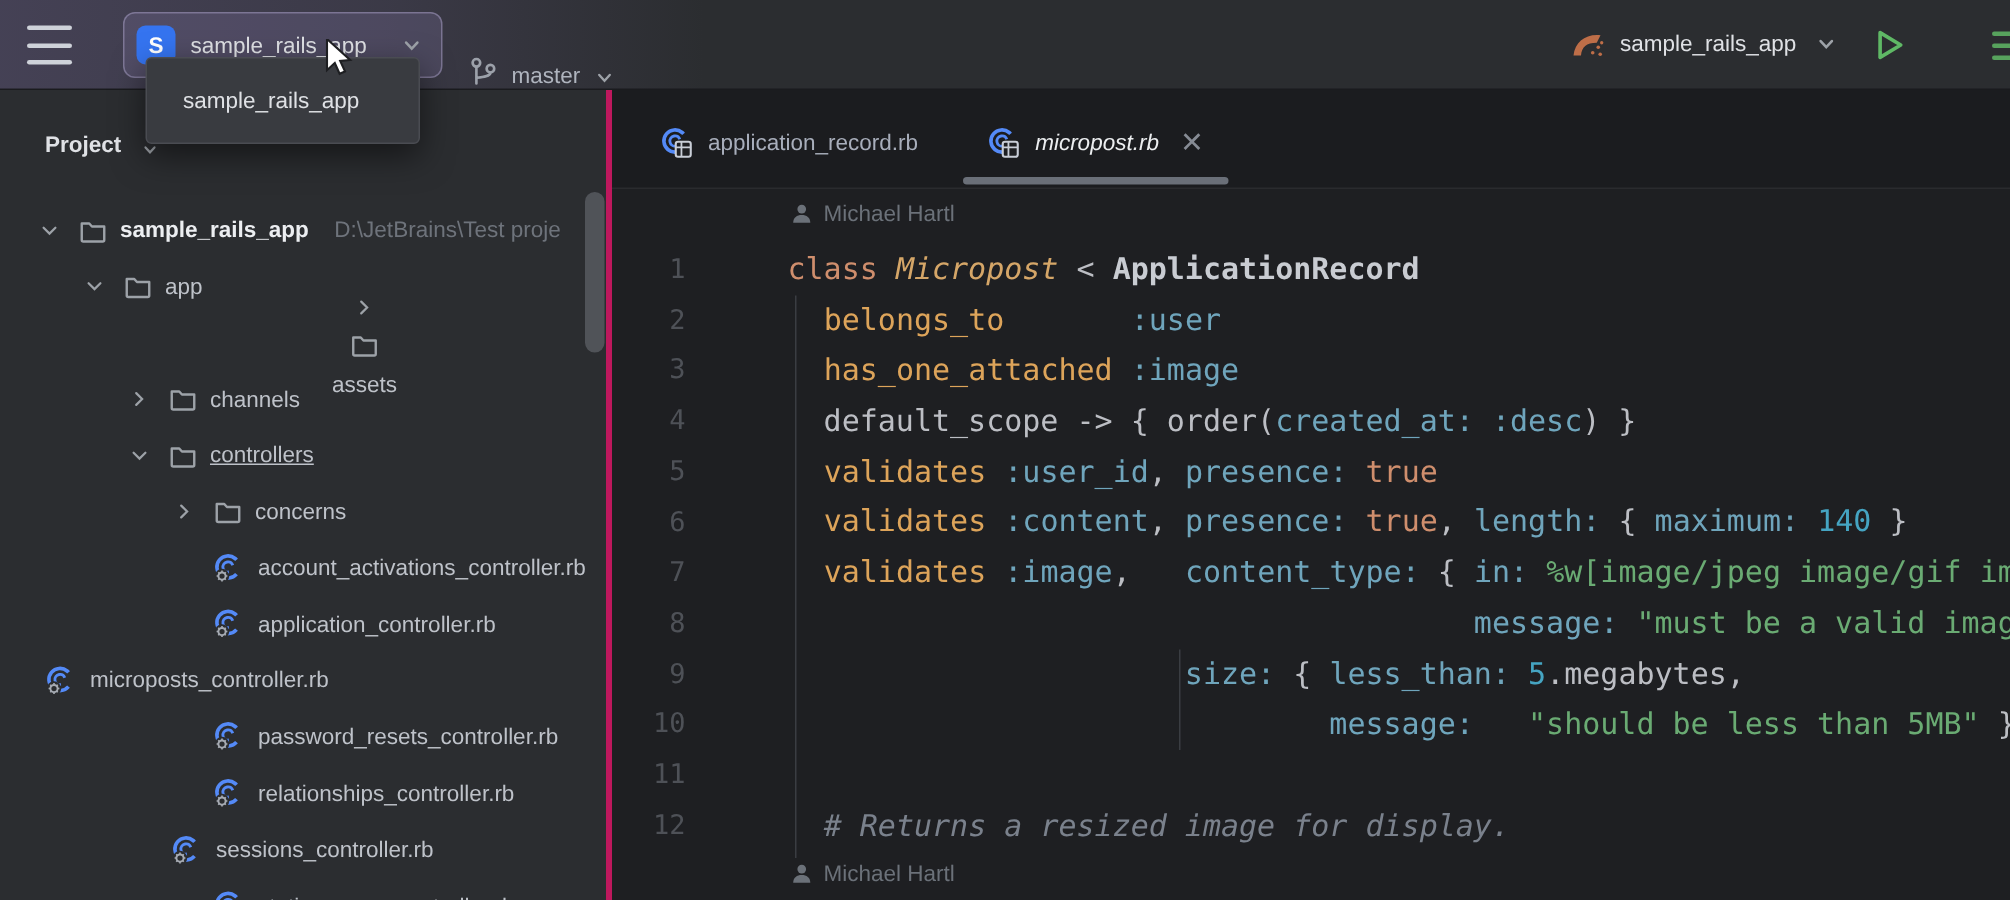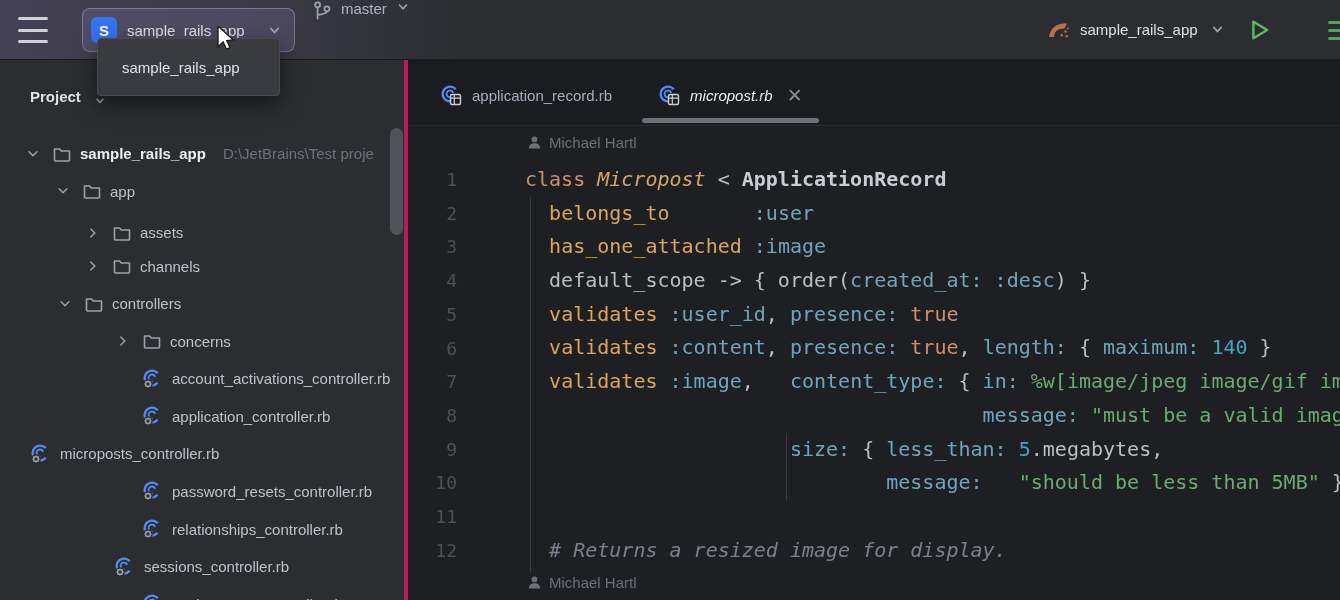--- a/index.html
+++ b/index.html
@@ -13,21 +13,21 @@
   .menu-btn{position:absolute;left:18px;top:17px;width:30px;height:26px;display:flex;flex-direction:column;justify-content:space-between;cursor:pointer;}
   .menu-btn .bar{height:3px;border-radius:2px;background:#CED2D9;}
   .proj-btn{position:absolute;left:82px;top:8px;width:213px;height:44px;border-radius:8px;box-sizing:border-box;
        background:rgba(120,109,152,.30);border:1px solid rgba(163,155,192,.55);
        display:flex;align-items:center;gap:10px;padding:0 12px 0 8px;}
   .avatar{width:26px;height:26px;border-radius:6px;background:var(--accent-blue);color:#fff;
        font-weight:700;font-size:15px;display:flex;align-items:center;justify-content:center;flex:0 0 auto;}
   .wlabel{color:#DFE1E5;font-size:15px;white-space:nowrap;}
   .chev{color:#9DA2A8;display:flex;flex:0 0 auto;}
   .proj-btn .chev{margin-left:auto;}
-  .branch-widget{position:absolute;left:312px;top:0;height:59px;display:flex;align-items:flex-start;gap:9px;color:#AFB4BE;font-size:15px;}
+  .branch-widget{position:absolute;left:312px;top:0;height:59px;display:flex;align-items:flex-end;gap:9px;color:#AFB4BE;font-size:15px;}
   .branch-widget .bicon{color:#9CA1AA;display:flex;}
   .run-widget{position:absolute;left:1046px;top:0;height:59px;display:flex;align-items:center;}
   .run-widget .wlabel{margin-left:10px;}
   .run-widget .chev{margin-left:12px;}
   .play-btn{margin-left:24px;display:flex;color:var(--run-green);cursor:pointer;}
   .edge-ic{position:absolute;left:1328px;top:21px;display:flex;flex-direction:column;gap:5px;}
   .edge-ic .bar{width:16px;height:3px;border-radius:2px;background:var(--run-green);opacity:.85;}
 
   
   .popup{position:absolute;left:97px;top:38px;width:183px;height:58px;background:#393B40;border:1px solid #4A4C52;
@@ -184,21 +184,21 @@
               <path d="M3.5 5.5 L8 10 L12.5 5.5" stroke="currentColor" stroke-width="1.7" fill="none" stroke-linecap="round"></path>
             </svg>
           </span>
           <span class="ficon">
             <svg width="20" height="20" viewBox="0 0 20 20">
               <path d="M2.5 5 h5 l1.8 2 h8.2 v9 a1 1 0 0 1 -1 1 h-13 a1 1 0 0 1 -1 -1 Z" fill="none" stroke="#9DA2A8" stroke-width="1.6" stroke-linejoin="round"></path>
             </svg>
           </span>
           <span class="flabel">app</span>
         </div>
-        <div class="tree-row" style="top: 157px; padding-left: 82px;">
+        <div class="tree-row" style="top: 138px; padding-left: 82px; flex-direction: column;">
           <span class="spacer">
             <svg width="14" height="14" viewBox="0 0 16 16">
               <path d="M5.5 3.5 L10 8 L5.5 12.5" stroke="currentColor" stroke-width="1.7" fill="none" stroke-linecap="round"></path>
             </svg>
           </span>
           <span class="ficon">
             <svg width="20" height="20" viewBox="0 0 20 20">
               <path d="M2.5 5 h5 l1.8 2 h8.2 v9 a1 1 0 0 1 -1 1 h-13 a1 1 0 0 1 -1 -1 Z" fill="none" stroke="#9DA2A8" stroke-width="1.6" stroke-linejoin="round"></path>
             </svg>
           </span>
@@ -210,21 +210,21 @@
               <path d="M5.5 3.5 L10 8 L5.5 12.5" stroke="currentColor" stroke-width="1.7" fill="none" stroke-linecap="round"></path>
             </svg>
           </span>
           <span class="ficon">
             <svg width="20" height="20" viewBox="0 0 20 20">
               <path d="M2.5 5 h5 l1.8 2 h8.2 v9 a1 1 0 0 1 -1 1 h-13 a1 1 0 0 1 -1 -1 Z" fill="none" stroke="#9DA2A8" stroke-width="1.6" stroke-linejoin="round"></path>
             </svg>
           </span>
           <span class="flabel">channels</span>
         </div>
-        <div class="tree-row" style="top: 228.2px; padding-left: 54px;">
+        <div class="tree-row" style="top: 228.2px; padding-left: 82px; text-decoration: underline;">
           <span class="spacer">
             <svg width="14" height="14" viewBox="0 0 16 16">
               <path d="M3.5 5.5 L8 10 L12.5 5.5" stroke="currentColor" stroke-width="1.7" fill="none" stroke-linecap="round"></path>
             </svg>
           </span>
           <span class="ficon">
             <svg width="20" height="20" viewBox="0 0 20 20">
               <path d="M2.5 5 h5 l1.8 2 h8.2 v9 a1 1 0 0 1 -1 1 h-13 a1 1 0 0 1 -1 -1 Z" fill="none" stroke="#9DA2A8" stroke-width="1.6" stroke-linejoin="round"></path>
             </svg>
           </span>

